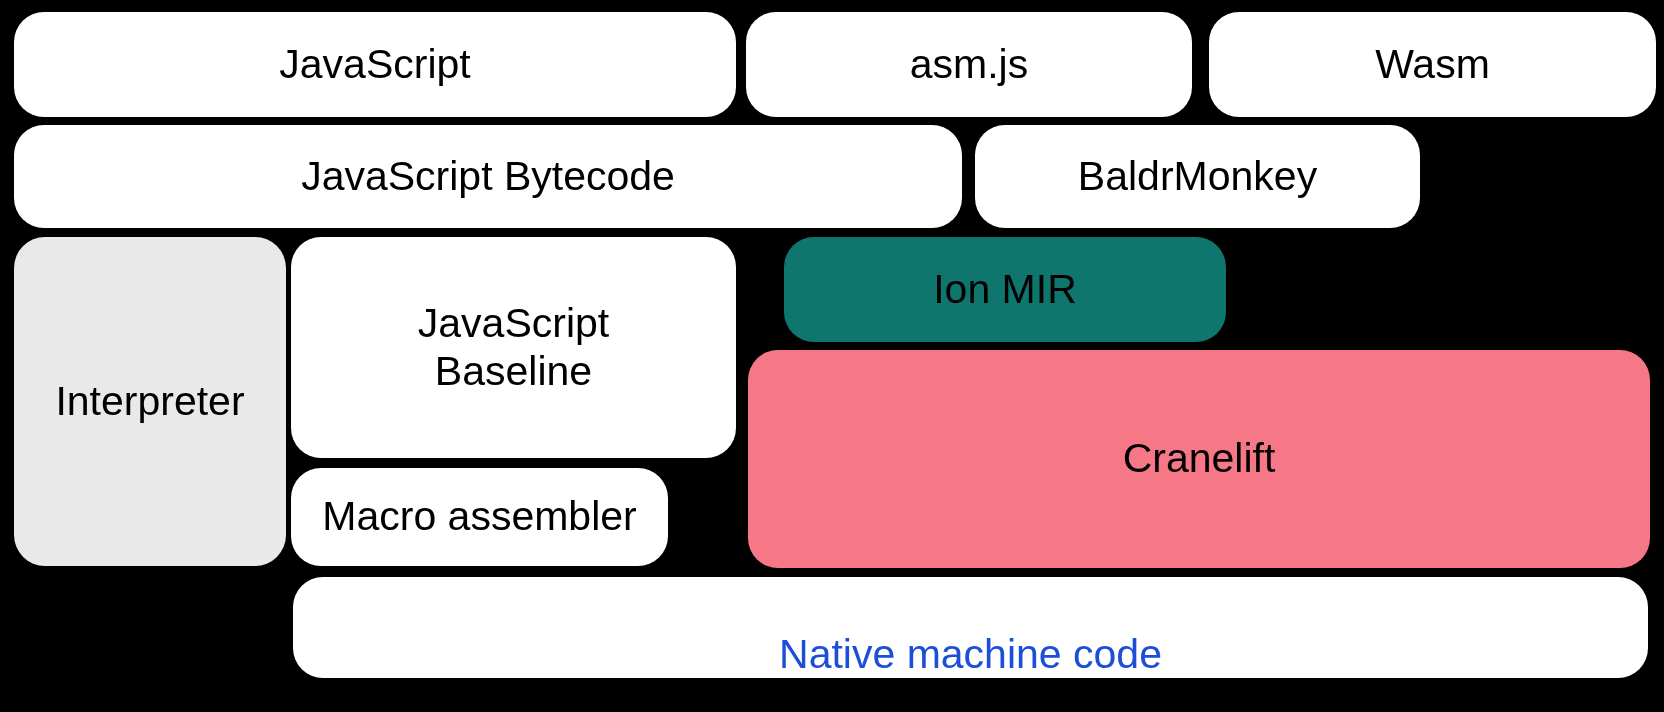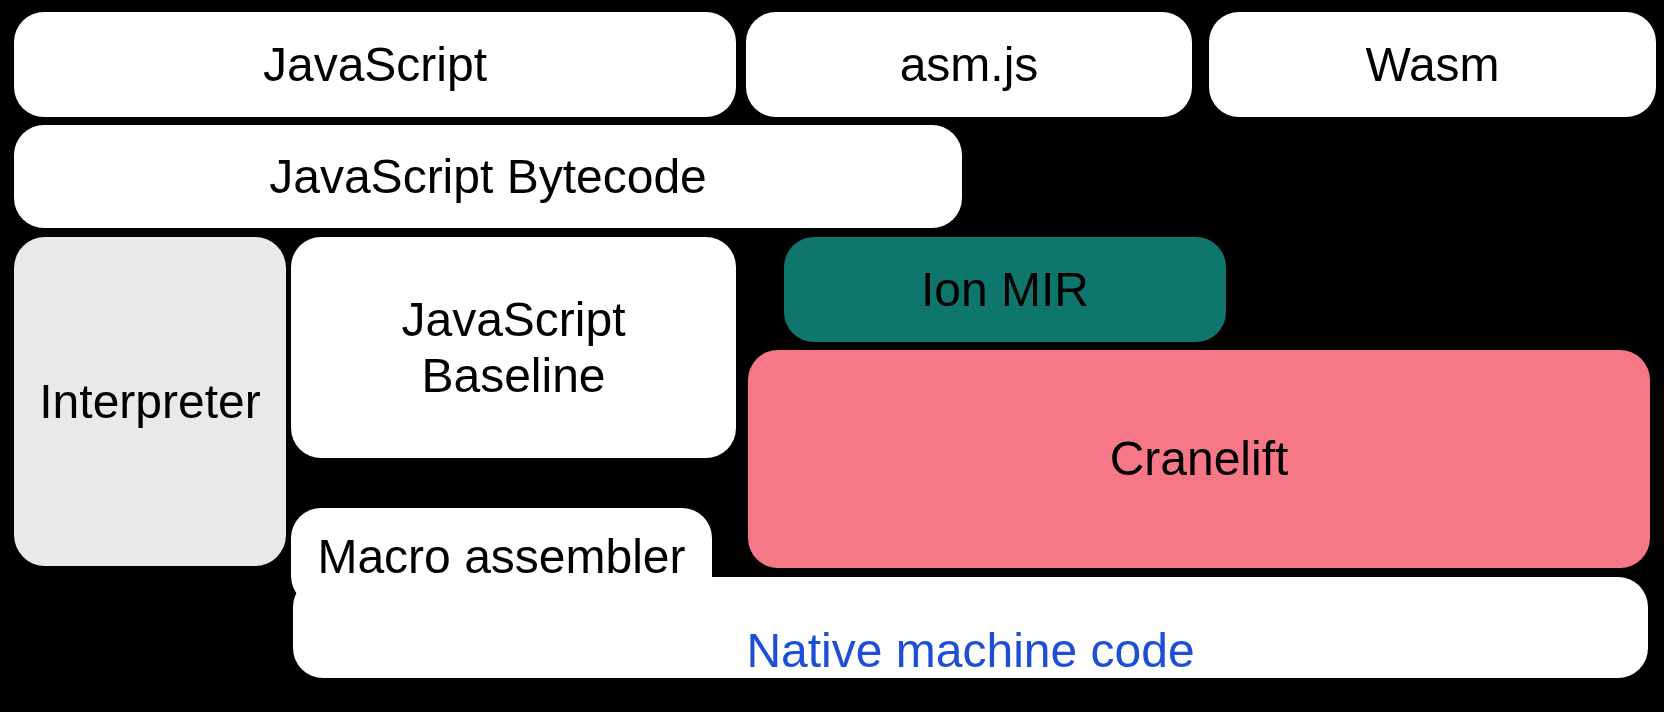--- a/index.html
+++ b/index.html
@@ -17,39 +17,39 @@
     position: absolute;
     inset: 0;
   }
   .node {
     position: absolute;
     border-radius: 30px;
     display: flex;
     align-items: center;
     justify-content: center;
     text-align: center;
-    font-size: 48px;
+    font-size: 41px;
     font-weight: 400;
     line-height: 1.15;
   }
   .label {
     display: inline-block;
   }
   
   .node--javascript          { left: 14px;   top: 12px;  width: 722px;  height: 105px; }
   .node--asmjs               { left: 746px;  top: 12px;  width: 446px;  height: 105px; }
   .node--wasm                { left: 1201px; top: 12px;  width: 447px;  height: 105px; }
   .node--javascript-bytecode { left: 14px;   top: 125px; width: 948px;  height: 103px; }
   .node--baldrmonkey         { left: 975px;  top: 125px; width: 445px;  height: 103px; }
   .node--interpreter         { left: 14px;   top: 237px; width: 272px;  height: 329px; }
   .node--javascript-baseline { left: 291px;  top: 237px; width: 445px;  height: 221px; }
   .node--javascript-baseline .label { max-width: 330px; }
   .node--ion-mir             { left: 748px;  top: 237px; width: 442px;  height: 105px; }
   .node--cranelift           { left: 748px;  top: 350px; width: 902px;  height: 218px; }
-  .node--macro-assembler     { left: 291px;  top: 468px; width: 421px;  height: 98px; margin-top: 40px;  }
+  .node--macro-assembler     { left: 291px;  top: 468px; width: 377px;  height: 98px;  }
   .node--native-machine-code { left: 293px;  top: 577px; width: 1355px; height: 101px; }
 </style>
 </head>
 <body style="background-color: rgb(0, 0, 0);">
 
 <div class="diagram">
 
   <div class="node node--javascript" style="background-color: rgb(255, 255, 255); color: rgb(0, 0, 0);">
     <span class="label">JavaScript</span>
   </div>
@@ -59,20 +59,23 @@
   </div>
 
   <div class="node node--wasm" style="background-color: rgb(255, 255, 255); color: rgb(0, 0, 0); margin-left: 8px;">
     <span class="label">Wasm</span>
   </div>
 
   <div class="node node--javascript-bytecode" style="background-color: rgb(255, 255, 255); color: rgb(0, 0, 0); text-align: right;">
     <span class="label">JavaScript Bytecode</span>
   </div>
 
+  <div class="node node--baldrmonkey" style="background-color: rgb(255, 255, 255); color: rgb(0, 0, 0);">
+    <span class="label">BaldrMonkey</span>
+  </div>
 
   <div class="node node--interpreter" style="background-color: rgb(233, 233, 233); color: rgb(0, 0, 0); border-radius: 31px;">
     <span class="label">Interpreter</span>
   </div>
 
   <div class="node node--javascript-baseline" style="background-color: rgb(255, 255, 255); color: rgb(0, 0, 0);">
     <span class="label">JavaScript Baseline</span>
   </div>
 
   <div class="node node--ion-mir" style="background-color: #0f766e; color: rgb(0, 0, 0); margin-left: 36px;">

